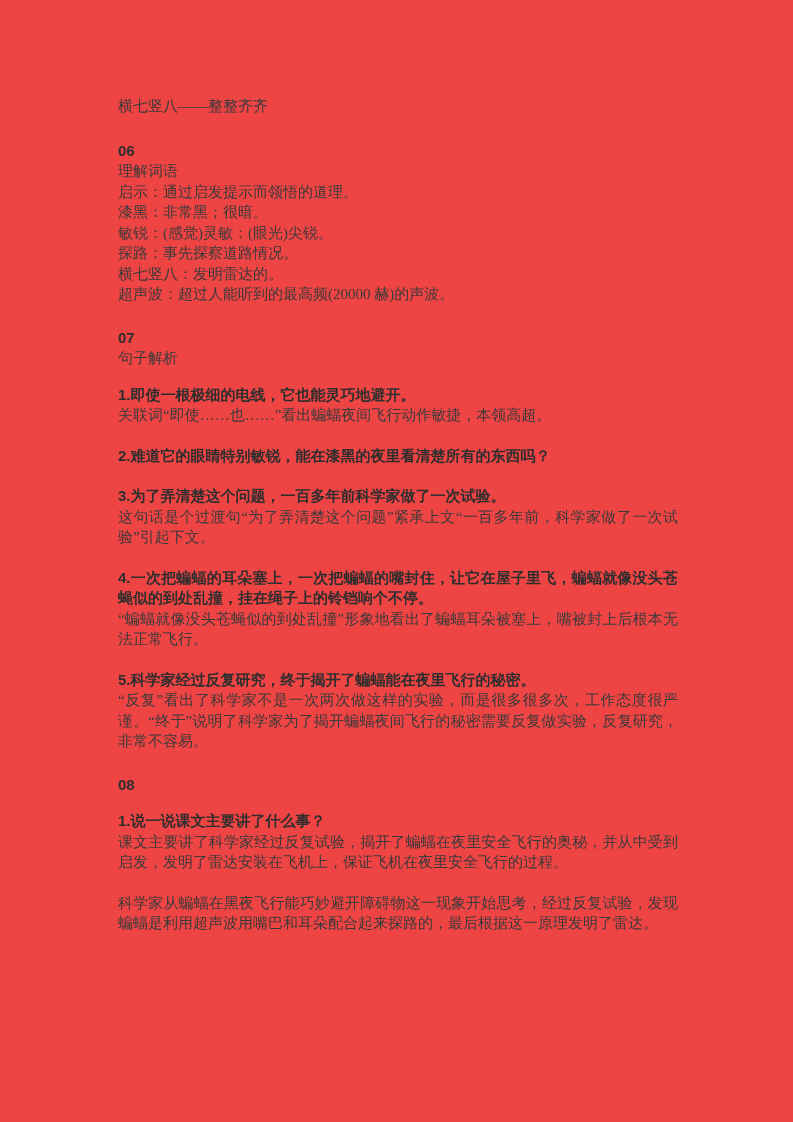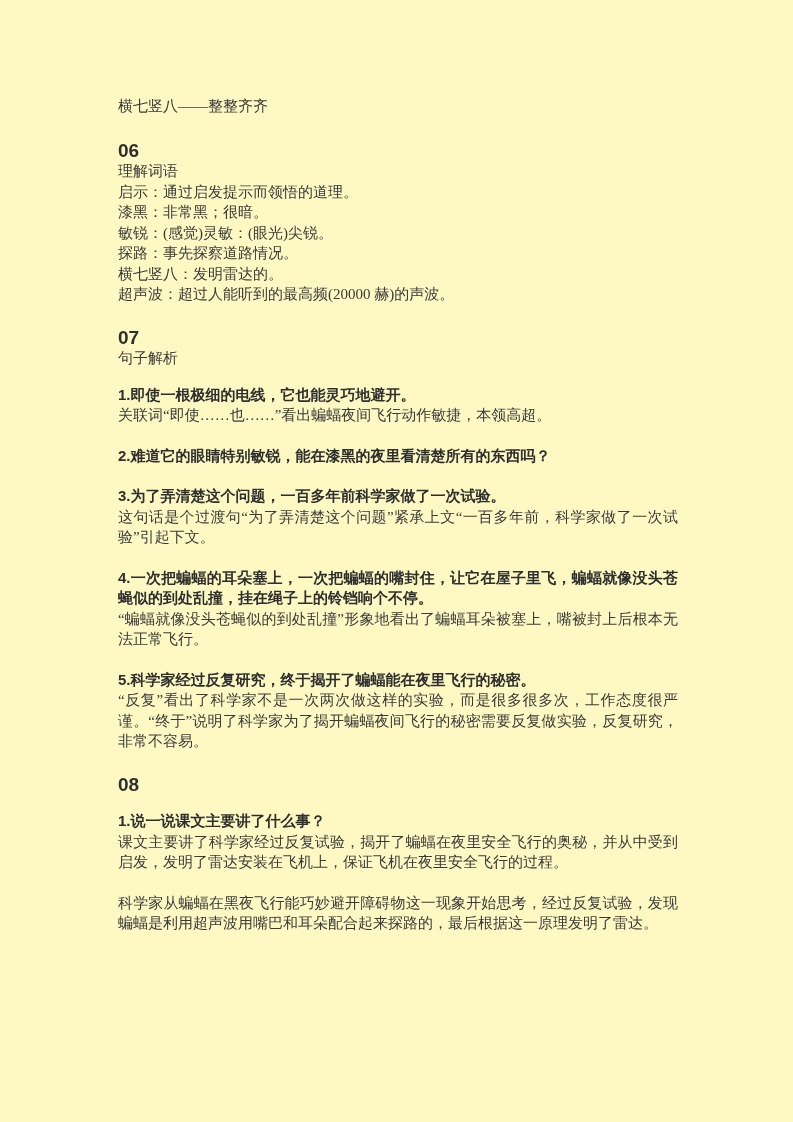--- a/index.html
+++ b/index.html
@@ -1,41 +1,41 @@
 <!DOCTYPE html>
 <html><head>
 <meta charset="utf-8">
 <style>
   * { margin: 0; padding: 0; box-sizing: border-box; }
   html, body { background: #ffffff; }
   .page {
     width: 793px;
     height: 1122px;
-    background: #fef9c3;
+    background: #ef4444;
     position: relative;
     overflow: hidden;
     font-family: "Liberation Serif", serif;
     color: #3a3a3a;
   }
   .content {
     position: absolute;
     left: 118px;
     top: 96px;
     width: 560px;
     font-size: 15px;
     line-height: 20.5px;
     text-align: justify;
   }
   .line { margin: 0; }
   .intro { margin-bottom: 24px; }
   .sec-gap { margin-top: 23px; }
   .num {
     font-family: "Liberation Sans", sans-serif;
     font-weight: 700;
-    font-size: 19px;
+    font-size: 15px;
     color: #2e2e2e;
     line-height: 20.5px;
   }
   .bold {
     font-family: "Liberation Sans", sans-serif;
     font-weight: 700;
     color: #2e2e2e;
   }
   .item { margin-top: 20px; }
   .item.no-gap { margin-top: 16px; }

